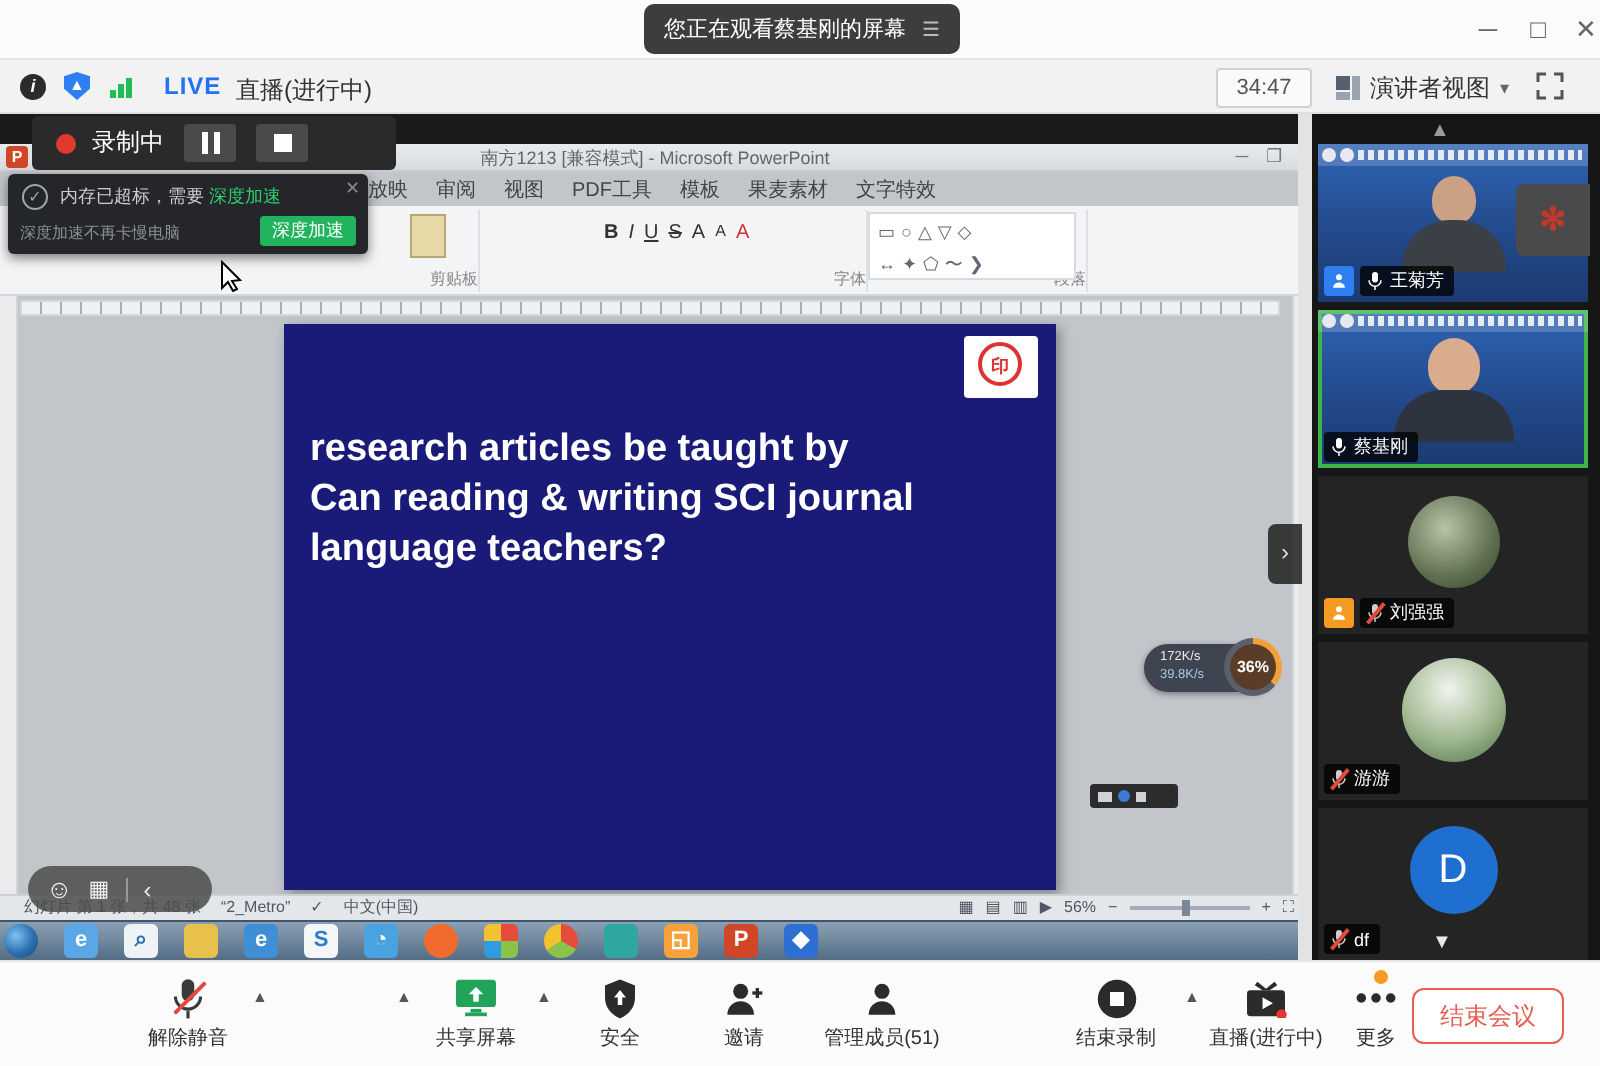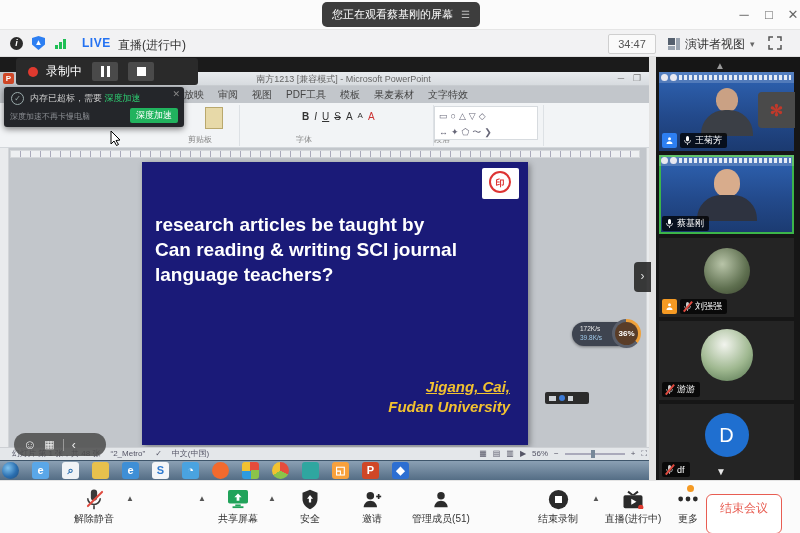--- a/index.html
+++ b/index.html
@@ -37,27 +37,27 @@
   
   .recbar { left:16px; top:58px; width:182px; height:27px; background:#2a2a2a; border-radius:3px; display:flex; align-items:center; color:#fff; }
   .recdot { width:10px; height:10px; border-radius:50%; background:#e03a2f; margin:0 8px 0 12px; }
   .reclabel { font-size:12px; }
   .recbtn { width:26px; height:19px; background:#4a4a4a; border-radius:2px; margin-left:10px; color:#fff; text-align:center; }
   .pause-ico { display:inline-flex; gap:3px; margin-top:4px; }
   .pause-ico i{ width:3px; height:11px; background:#fff; display:block;}
   .stop-ico { width:9px; height:9px; background:#fff; display:inline-block; margin-top:5px; }
 
   
-  .ppt-title { left:0; top:72px; width:655px; height:14px; background:linear-gradient(#e8ebee,#d7dbdf); border-bottom:1px solid #c8ccd0; color:#666; font-size:9px; text-align:center; line-height:14px;margin-left:16px; }
+  .ppt-title { left:0; top:72px; width:655px; height:14px; background:linear-gradient(#e8ebee,#d7dbdf); border-bottom:1px solid #c8ccd0; color:#666; font-size:9px; text-align:center; line-height:14px; }
   .ppt-appico { left:3px; top:73px; width:11px; height:11px; background:#d04727; color:#fff; font-size:8px; font-weight:bold; text-align:center; line-height:11px; border-radius:2px; }
   .ppt-winctrl { top:72px; color:#777; font-size:9px; width:14px; text-align:center; line-height:13px; }
   .ribbon-tabs { left:120px; top:86px; width:420px; height:17px; display:flex; gap:14px; color:#444; font-size:10px; align-items:center; }
   .ribbon { left:0; top:103px; width:655px; height:45px; background:#f2f4f6; border-bottom:1px solid #d3d7db; }
   .rgroup { position:absolute; top:105px; height:41px; border-right:1px solid #dde1e5; color:#555; }
-  .rgroup .glabel { position:absolute; bottom:1px; width:100%; text-align:left; font-size:8px; color:#888; }
+  .rgroup .glabel { position:absolute; bottom:1px; width:100%; text-align:right; font-size:8px; color:#888; }
   .big-ico { width:18px; height:22px; margin:2px auto 0; background:#e7d9a8; border:1px solid #b9a86d; }
   .font-row { display:flex; gap:5px; font-size:10px; padding:6px 6px 0; color:#333; }
   .font-row b{font-weight:bold} .font-row i{font-style:italic} .font-row u{text-decoration:underline}
   .para-row { display:flex; gap:6px; padding:7px 6px 0; font-size:10px; color:#556; }
   .shapes { position:absolute; left:434px; top:106px; width:104px; height:34px; background:#fff; border:1px solid #d7dbdf; font-size:9px; color:#667; line-height:16px; padding:1px 4px; letter-spacing:3px; }
 
   
   .mempop { left:4px; top:87px; width:180px; height:40px; background:#24262a; border-radius:3px; box-shadow:0 2px 6px rgba(0,0,0,.5); color:#ccc; z-index:30; }
   .mempop .l1 { position:absolute; left:26px; top:5px; font-size:9px; white-space:nowrap; }
   .mempop .hl { color:#2ecc71; }
@@ -136,21 +136,21 @@
   .ovl-panel { left:758px; top:92px; width:37px; height:36px; background:#4a4a4a; border-radius:4px 0 0 4px; z-index:9; display:flex; align-items:center; justify-content:center; }
   .ovl-glyph { color:#c0392b; font-size:16px; font-weight:bold; }
 
   
   .btoolbar { left:0; top:480px; width:800px; height:53px; background:#fbfbfb; border-top:1px solid #e4e4e4; }
   .titem { position:absolute; top:488px; width:64px; text-align:center; color:#333; cursor:default; }
   .titem .ico { height:22px; display:flex; align-items:center; justify-content:center; position:relative; }
   .titem .lbl { font-size:10px; margin-top:2px; white-space:nowrap; }
   .slash-red { position:absolute; left:50%; top:0px; width:2px; height:22px; background:#e04a3f; transform:rotate(45deg); border-radius:1px; }
   .caret { position:absolute; top:494px; color:#555; font-size:8px; }
-  .end-btn { left:706px; top:494px; width:76px; height:40px; border:1px solid #e85d52; border-radius:6px; background:#fff; color:#e85d52; font-size:12px; text-align:center; line-height:26px; }
+  .end-btn { left:706px; top:494px; width:76px; height:28px; border:1px solid #e85d52; border-radius:6px; background:#fff; color:#e85d52; font-size:12px; text-align:center; line-height:26px; }
   .more-dot { position:absolute; right:14px; top:-3px; width:7px; height:7px; border-radius:50%; background:#f59a23; }
 
   .cursor { left:110px; top:130px; z-index:40; }
 </style>
 </head>
 <body>
 
 <div id="app">
 
   <div class="abs topbar"></div>
@@ -258,24 +258,20 @@
   <div class="abs vscroll-r"></div>
 
   <div class="abs slide">
     <div class="seal">
         <div class="seal-ring">印</div>
       </div>
     <div class="slide-title">
       <div>research articles be taught by</div>
       <div>Can reading &amp; writing SCI journal</div>
       <div>language teachers?</div>
-    </div>
-    <div class="slide-author">
-      <div class="u">Jigang, Cai,</div>
-      <div>Fudan University</div>
     </div>
   </div>
 
   <div class="abs netpill">
     <div class="r1">172K/s</div>
     <div class="r2">39.8K/s</div>
     <div class="gauge">
         <b>36%</b>
       </div>
   </div>

